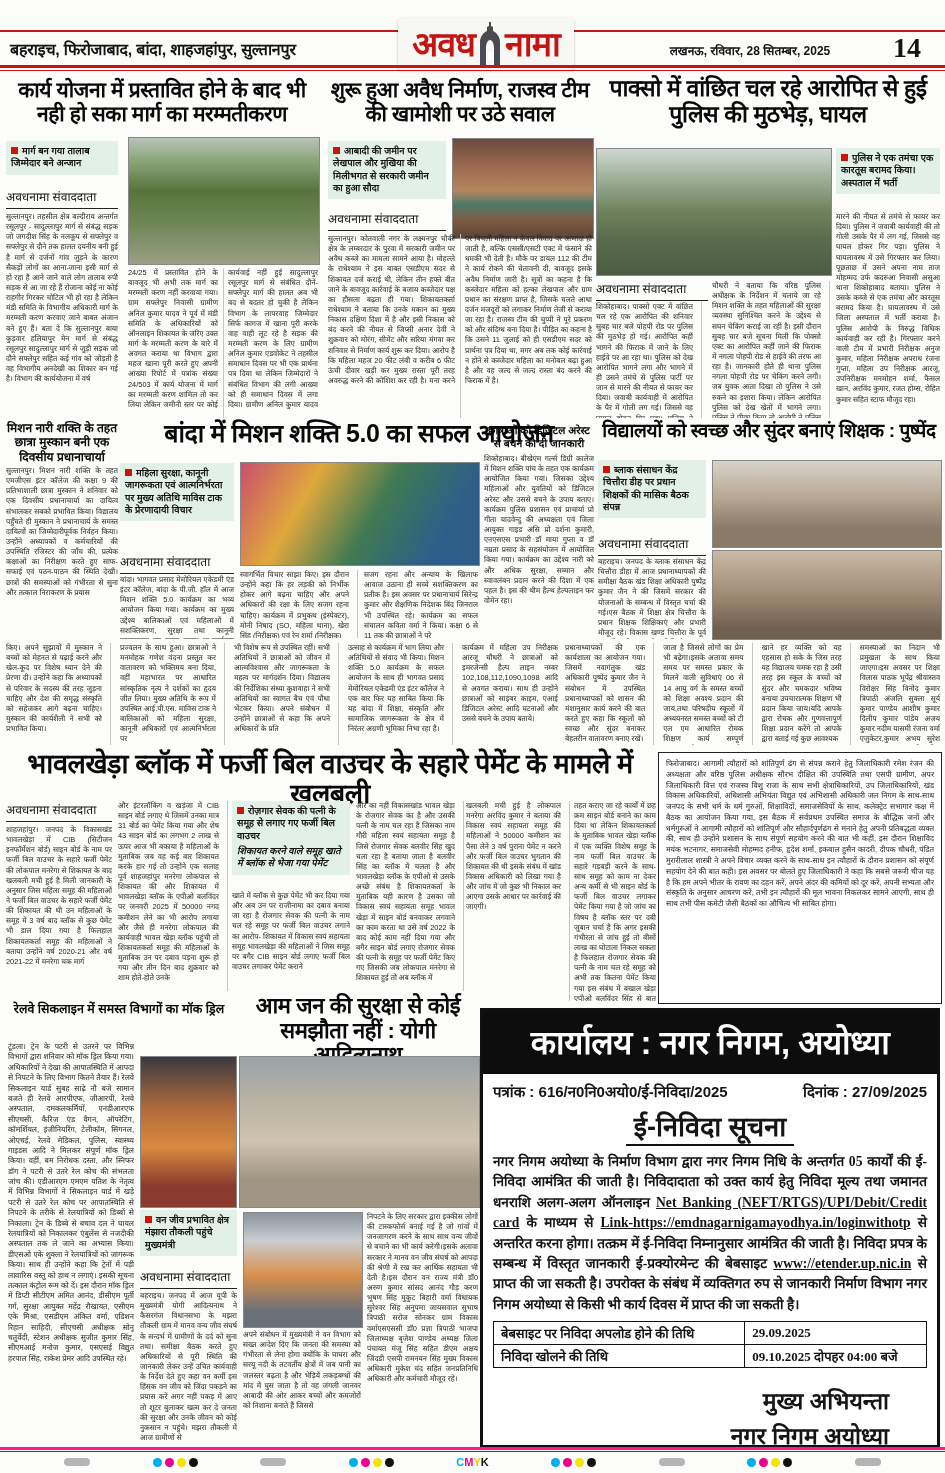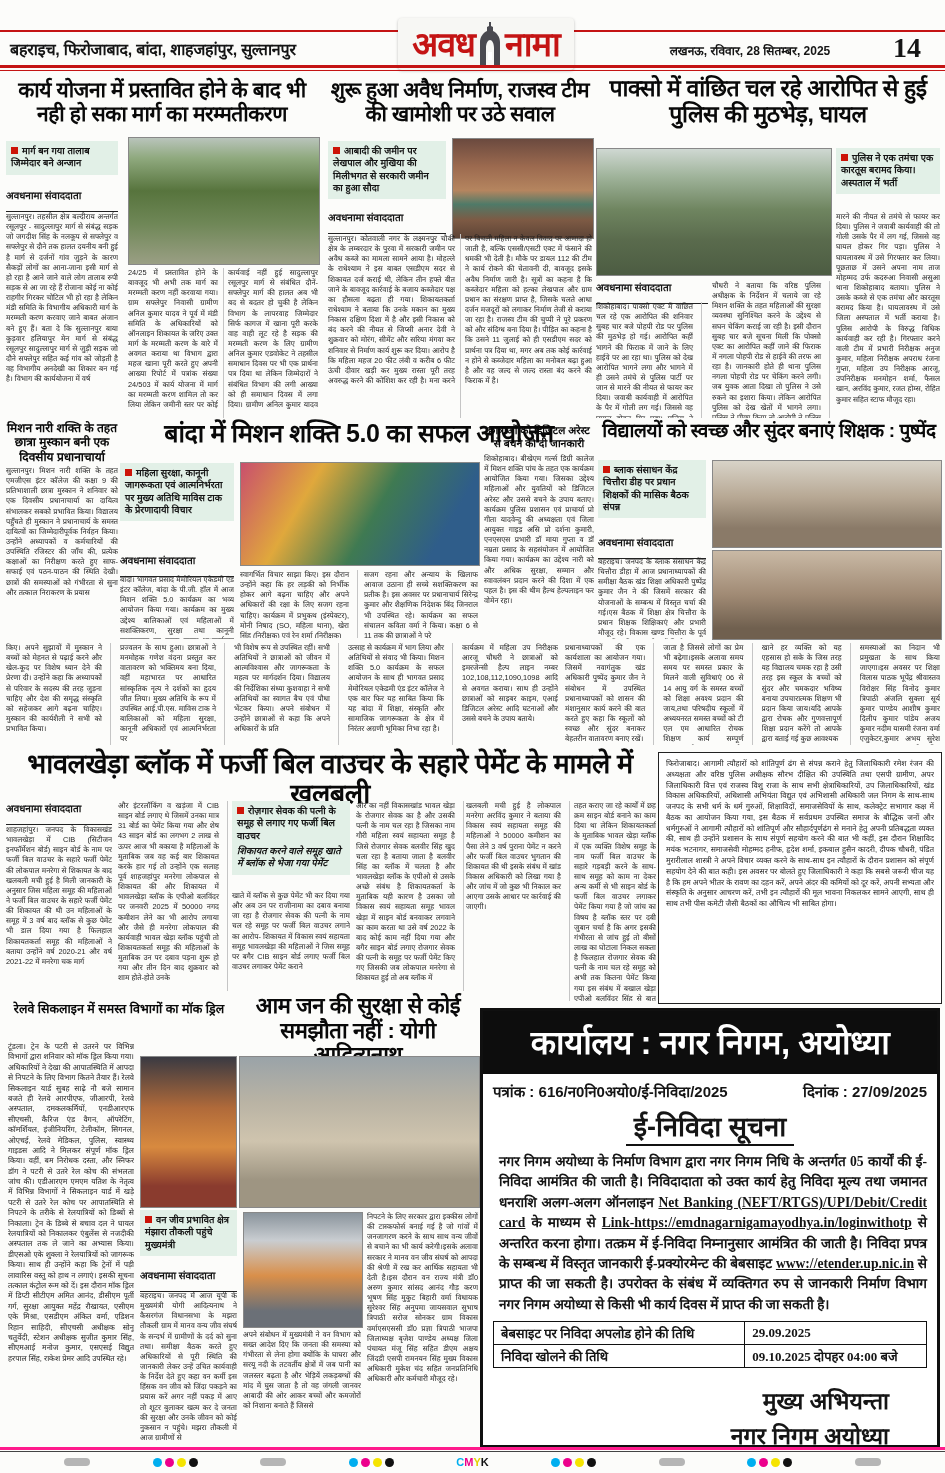--- a/index.html
+++ b/index.html
@@ -14,21 +14,21 @@
   .mast{background:#f7f7f4;border-radius:4px;box-shadow:0 1px 3px rgba(0,0,0,.25);
         display:flex;align-items:center;justify-content:center;gap:2px;}
   .mast .t{color:#c41414;font-weight:bold;font-size:34px;line-height:1;letter-spacing:-1px;}
   
   .hl{font-weight:bold;text-align:center;line-height:1.12;letter-spacing:-0.4px;color:#090909;}
   .hl-sm{font-weight:bold;text-align:center;line-height:1.2;color:#090909;}
   
   .subhead{background:#e2f0e7;padding:4px 5px 5px 5px;font-weight:bold;font-size:9.5px;line-height:1.3;}
   .bullet{display:inline-block;width:7px;height:7px;background:#cc1408;margin-right:4px;}
   
-  .byline{font-weight:bold;font-size:10px;border-bottom:1.5px solid #222;padding-bottom:9px;}
+  .byline{font-weight:normal;font-size:12px;border-bottom:1.5px solid #222;padding-bottom:3px;}
   
   .bt{font-size:7.4px;line-height:1.37;text-align:justify;overflow:hidden;color:#1c1c1c;}
   .c2{column-count:2;column-gap:10px;column-rule:0.5px solid #c5c5c5;}
   .colrow{display:flex;gap:9px;}
   .colrow .bt{flex:1;}
   .vr{border-right:0.5px solid #c5c5c5;padding-right:8px;}
   
   .photo{border:1px solid #888;}
   .ph-road{background:linear-gradient(180deg,#b9c4bb 0%,#8fa97e 16%,#57743d 42%,#6f8757 68%,#9a9f84 100%);}
   .ph-brick{background:linear-gradient(180deg,#6b4a3f 0%,#9c6a4f 28%,#b5855f 52%,#4f7a68 66%,#7d5a44 82%,#5d4436 100%);}
@@ -44,21 +44,21 @@
   .fest .fh{font-weight:bold;font-size:16px;line-height:1.18;letter-spacing:-0.3px;margin-bottom:4px;}
   .fest .bt{font-size:7.6px;line-height:1.42;}
   
   .ad{border:3px solid #101010;background:#fff;box-sizing:border-box;}
   .ad-header{background:#0d0d0d;color:#fff;text-align:center;font-weight:bold;font-size:33px;
              letter-spacing:-0.5px;padding:8px 0 10px 0;}
   .ad-refrow{display:flex;justify-content:space-between;font-weight:bold;font-size:15px;padding:7px 10px 0 10px;}
   .ad-title{text-align:center;font-weight:bold;font-size:27px;margin:6px 0 2px 0;}
   .ad-title span{border-bottom:2px solid #111;padding:0 8px 2px 8px;}
   .ad-body{font-family:"Liberation Serif","DejaVu Serif",serif;font-weight:bold;font-size:13.6px;
-           line-height:1.5;text-align:justify;margin:8px 10px 6px 16px;}
+           line-height:1.5;text-align:justify;margin:8px 10px 6px 10px;}
   .u{text-decoration:underline;}
   .ad-table{width:calc(100% - 20px);margin:4px 10px;border-collapse:collapse;
             font-weight:bold;font-size:13px;font-family:"Liberation Serif","DejaVu Serif",serif;}
   .ad-table td{border:1.5px solid #111;padding:2px 7px;}
   .ad-sign{ text-align:right;font-weight:bold;font-size:23px;line-height:1.5;margin:16px 48px 0 0;}
   
   .botline{background:#ff1a8c;}
   .dotrow{display:flex;align-items:center;justify-content:space-between;padding:0 64px;}
   .caps{width:26px;height:8px;border-radius:4px;background:#b5b5b5;}
   .dots{display:flex;gap:3px;}

